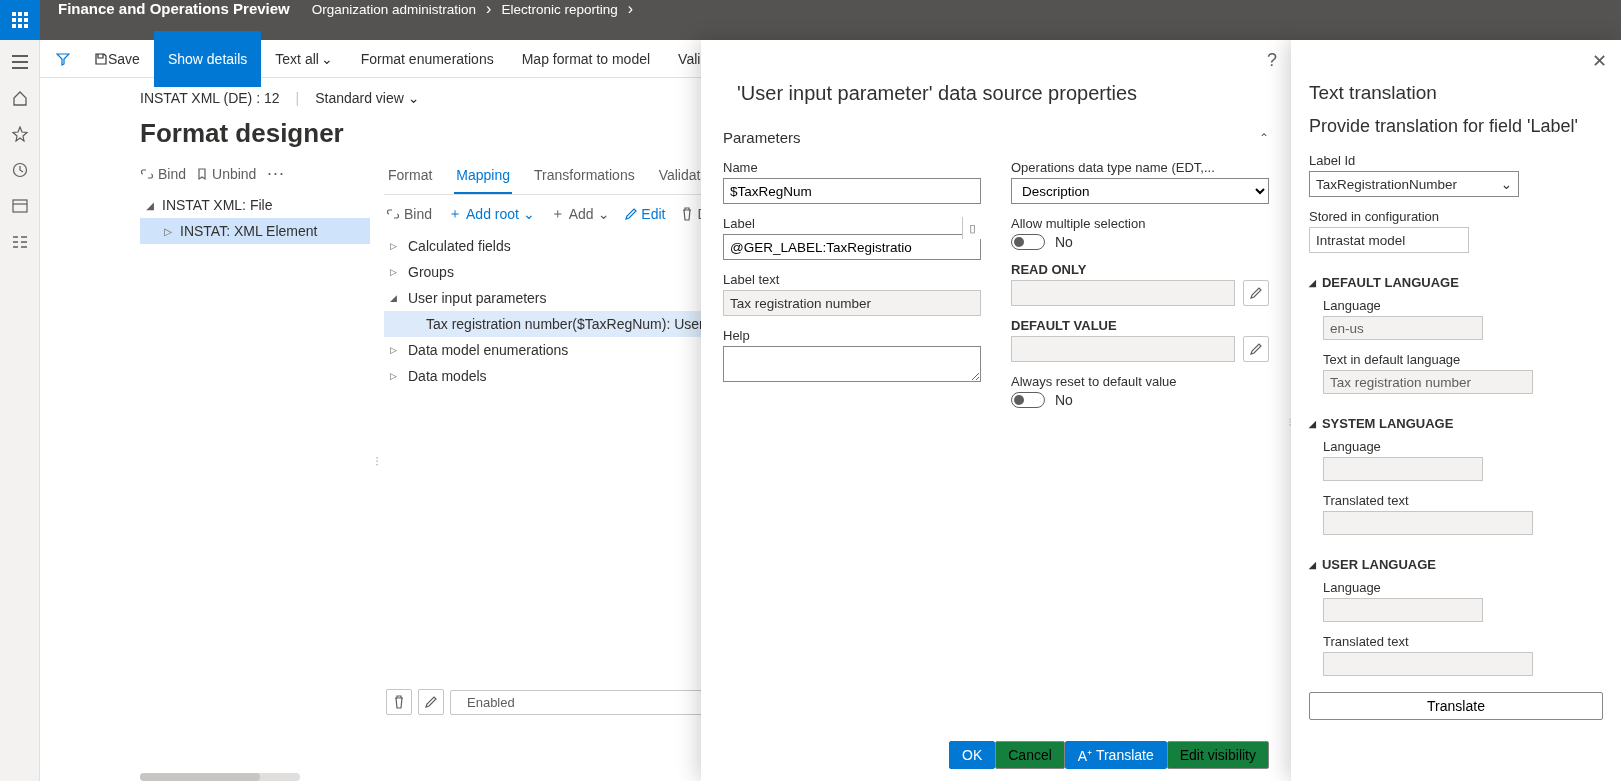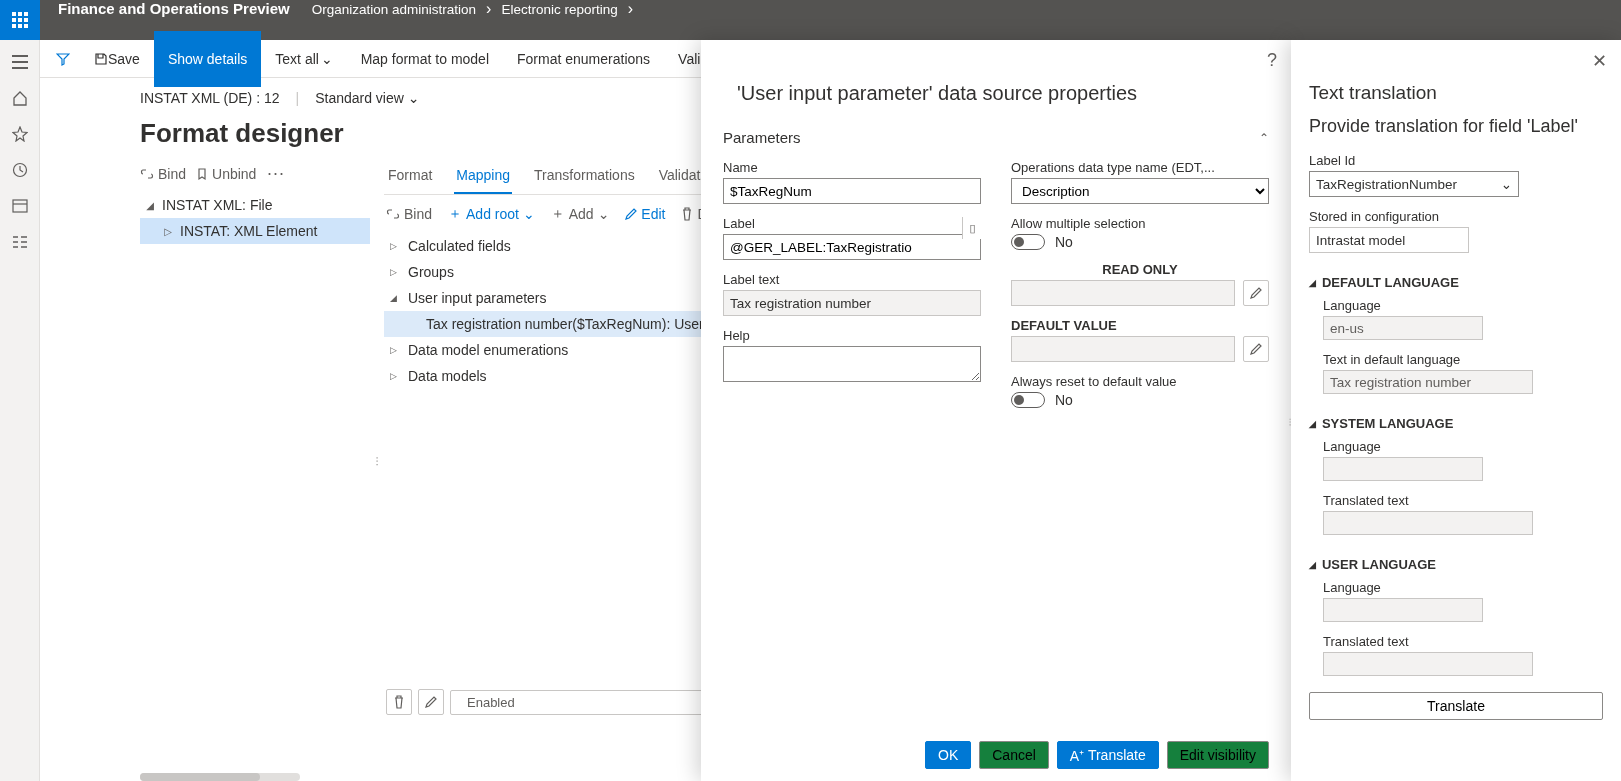--- a/index.html
+++ b/index.html
@@ -93,21 +93,21 @@
 .fld.rel { position: relative; }
 .smallbtn { position: absolute; right: -1px; top: 1px; width: 20px; height: 22px; background: #fff; border-left: 1px solid #c8c6c4; display: flex; align-items: center; justify-content: center; font-size: 11px; color: #605e5c; }
 
 .toggle-row { display: flex; align-items: center; gap: 10px; font-size: 14px; }
 .toggle { width: 34px; height: 16px; border: 1px solid #605e5c; border-radius: 10px; position: relative; cursor: pointer; }
 .toggle::after { content: ""; position: absolute; left: 2px; top: 2px; width: 10px; height: 10px; background: #605e5c; border-radius: 50%; }
 
 .with-edit { display: flex; align-items: center; gap: 8px; }
 .with-edit .ro { flex: 1; }
 
-.fly-footer { margin-top: auto; display: flex; gap: 8px; justify-content: flex-end; padding-top: 10px; }
+.fly-footer { margin-top: auto; display: flex; justify-content: flex-end; padding-top: 10px; }
 .btn { height: 28px; padding: 0 12px; font-size: 14px; border: 1px solid #8a8886; background: #15803d; border-radius: 2px; cursor: pointer; display: flex; align-items: center; gap: 4px; }
 .btn.primary { background: #0078d4; color: #fff; border-color: #0078d4; }
 
 
 .flyout2 { width: 330px; right: 0; z-index: 6; padding: 14px 18px 14px 18px; }
 .flyout2 .fly-close { right: 14px; top: 10px; }
 .tr-title { font-size: 19px; padding: 28px 0 12px 0; }
 .tr-sub { font-size: 18px; padding: 0 0 16px 0; }
 .tr-fld { margin-bottom: 12px; font-size: 13px; }
 .tr-fld label { display: block; margin-bottom: 3px; }
@@ -205,24 +205,24 @@
           <span>Save</span>
         </div>
       <div class="cmd primary">
           <span>Show details</span>
         </div>
       <div class="cmd">
           <span>Text all</span>
           <span class="chevd">⌄</span>
         </div>
       <div class="cmd">
+          <span>Format enumerations</span>
+        </div>
+      <div class="cmd">
           <span>Map format to model</span>
-        </div>
-      <div class="cmd">
-          <span>Format enumerations</span>
         </div>
       <div class="cmd">
           <span>Valida</span>
         </div>
     </div>
 
     <div class="subhdr">
       <span class="link">INSTAT XML (DE) : 12</span>
       <span class="divider">|</span>
       <span class="link"><span>Standard view</span> <span>⌄</span></span>
@@ -384,21 +384,21 @@
             <select><option>Description</option></select>
           </div>
           <div class="fld">
             <div class="fldlabel">Allow multiple selection</div>
             <div class="toggle-row">
               <div class="toggle"></div>
               <span>No</span>
             </div>
           </div>
           <div class="fld">
-            <div class="fldlabel" style="font-weight:700;text-align:center;">READ ONLY</div>
+            <div class="fldlabel" style="font-weight:700;">READ ONLY</div>
             <div class="with-edit">
               <div class="ro"></div>
               <div class="icon-btn">
                   <svg width="12" height="12">
                     <path d="M1 11l1-3 7-7 2 2-7 7-3 1z" fill="none" stroke="#605e5c" stroke-width="1.2"></path>
                   </svg>
                 </div>
             </div>
           </div>
           <div class="fld">

